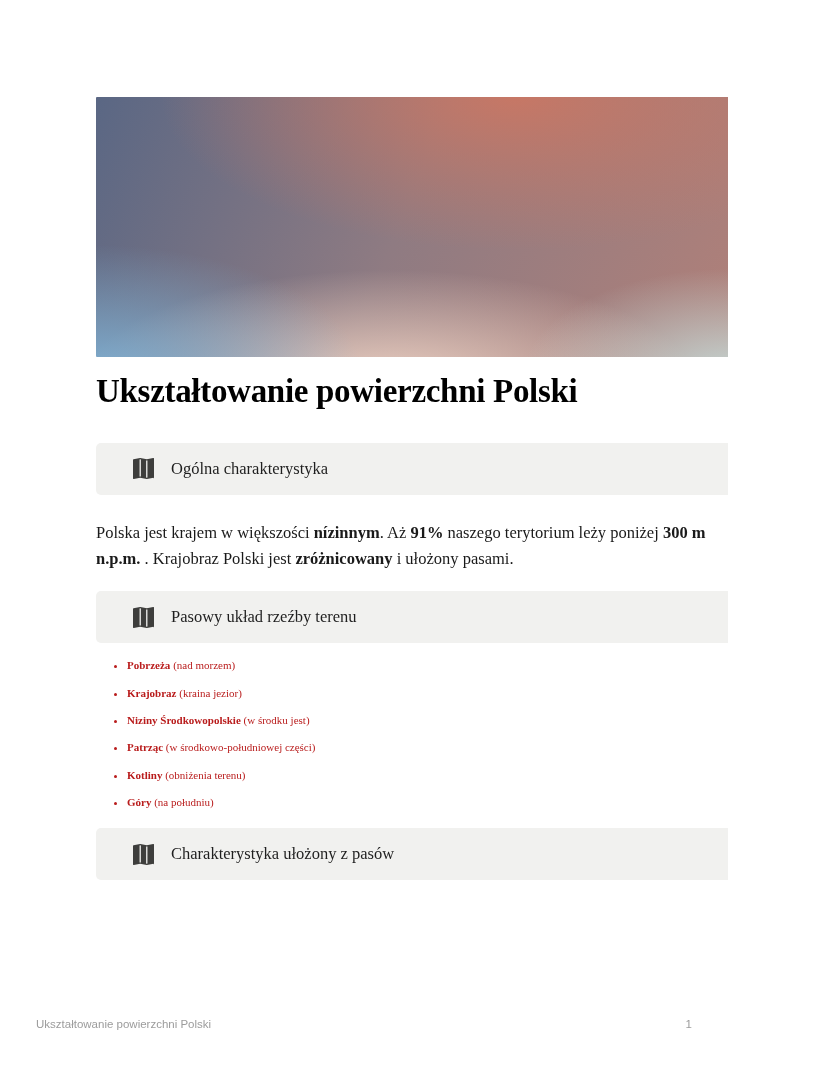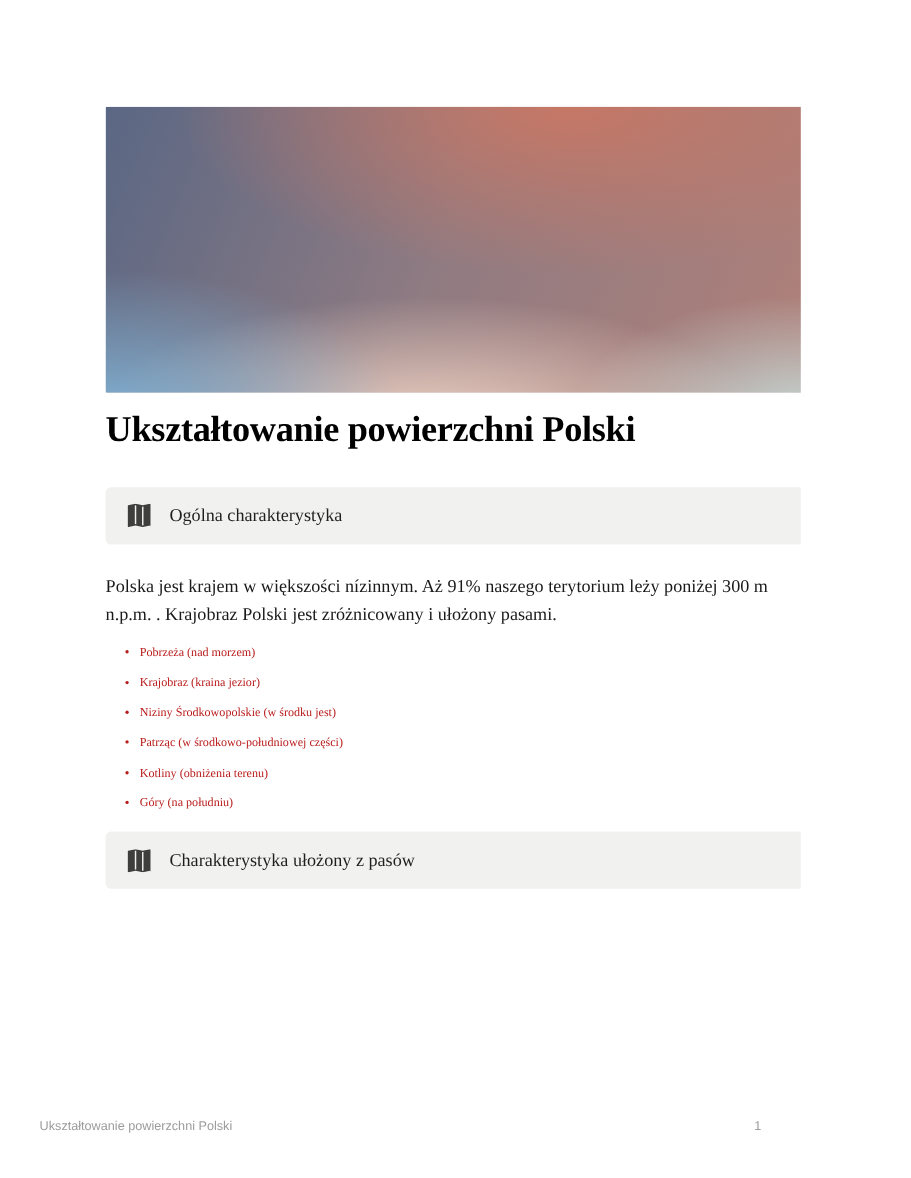--- a/index.html
+++ b/index.html
@@ -33,21 +33,21 @@
     font-weight: 700;
     letter-spacing: -0.3px;
     color: #000000;
   }
   .callout {
     margin-top: 32px;
     display: flex;
     align-items: center;
     gap: 17px;
     height: 52px;
-    padding: 0 20px;
+    padding: 0 37px;
     background: #f1f1ef;
     border-radius: 5px;
   }
   .callout .icon-wrap { display: flex; align-items: center; flex: 0 0 auto; }
   .callout-label { font-size: 16.5px; color: #1f1f1f; }
   .callout.c2 { margin-top: 20px; }
   .callout.c3 { margin-top: 18px; }
   p.body-text {
     margin: 25px 0 0 0;
     font-size: 16.5px;
@@ -58,21 +58,21 @@
   ul.bands {
     margin: 16px 0 0 0;
     padding: 0 0 0 31px;
   }
   ul.bands li {
     font-size: 11px;
     line-height: 1.26;
     margin-bottom: 13.5px;
     color: #b91c1c;
   }
-  b { font-weight: 400; }
+  b { font-weight: 700; }
   .footer {
     position: absolute;
     left: 36px;
     right: 36px;
     top: 1018px;
     display: flex;
     justify-content: space-between;
     align-items: center;
     font-family: "Liberation Sans", sans-serif;
     font-size: 11.5px;
@@ -93,20 +93,28 @@
       <span class="icon-wrap">
         <svg width="21" height="21" viewBox="0 0 16 16" aria-hidden="true">
           <path fill="#3e3e3c" d="M16 .5a.5.5 0 0 0-.598-.49L10.5.99 5.598.01a.5.5 0 0 0-.196 0l-5 1A.5.5 0 0 0 0 1.5v14a.5.5 0 0 0 .598.49l4.902-.98 4.902.98a.5.5 0 0 0 .196 0l5-1A.5.5 0 0 0 16 15.5v-14ZM5 14.09V1.11l.5-.1.5.1v12.98l-.402-.08a.498.498 0 0 0-.196 0l-.402.08Zm5 .8V1.91l.402.08a.5.5 0 0 0 .196 0L11 1.91v12.98l-.5.1-.5-.1Z"></path>
         </svg>
       </span>
       <span class="callout-label">Ogólna charakterystyka</span>
     </div>
 
     <p class="body-text"><span>Polska jest krajem w większości </span><b>nízinnym</b><span>. Aż </span><b>91%</b><span> naszego terytorium leży poniżej </span><b>300 m n.p.m.</b><span> . Krajobraz Polski jest </span><b>zróżnicowany</b><span> i ułożony pasami.</span></p>
 
+    <div class="callout c2">
+      <span class="icon-wrap">
+        <svg width="21" height="21" viewBox="0 0 16 16" aria-hidden="true">
+          <path fill="#3e3e3c" d="M16 .5a.5.5 0 0 0-.598-.49L10.5.99 5.598.01a.5.5 0 0 0-.196 0l-5 1A.5.5 0 0 0 0 1.5v14a.5.5 0 0 0 .598.49l4.902-.98 4.902.98a.5.5 0 0 0 .196 0l5-1A.5.5 0 0 0 16 15.5v-14ZM5 14.09V1.11l.5-.1.5.1v12.98l-.402-.08a.498.498 0 0 0-.196 0l-.402.08Zm5 .8V1.91l.402.08a.5.5 0 0 0 .196 0L11 1.91v12.98l-.5.1-.5-.1Z"></path>
+        </svg>
+      </span>
+      <span class="callout-label">Pasowy układ rzeźby terenu</span>
+    </div>
 
 
     <ul class="bands">
       <li><b>Pobrzeża</b><span> (nad morzem)</span></li>
       <li><b>Krajobraz</b><span> (kraina jezior)</span></li>
       <li><b>Niziny Środkowopolskie</b><span> (w środku jest)</span></li>
       <li><b>Patrząc</b><span> (w środkowo-południowej części)</span></li>
       <li><b>Kotliny</b><span> (obniżenia terenu)</span></li>
       <li><b>Góry</b><span> (na południu)</span></li>
     </ul>

